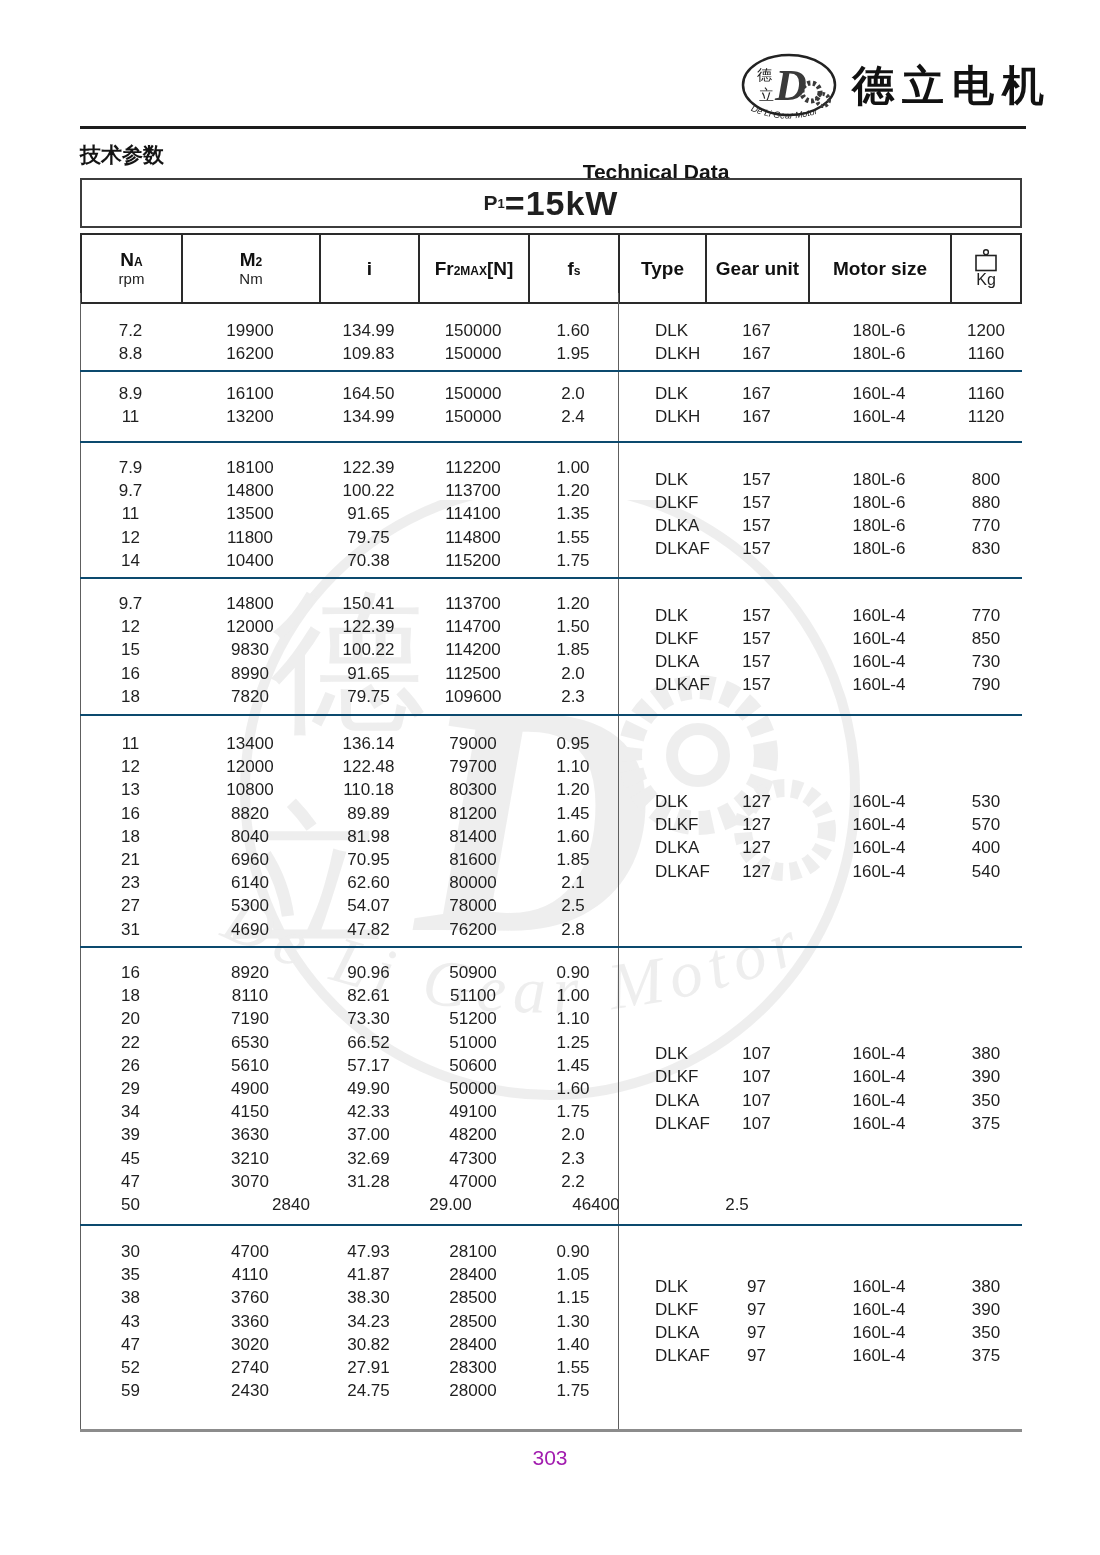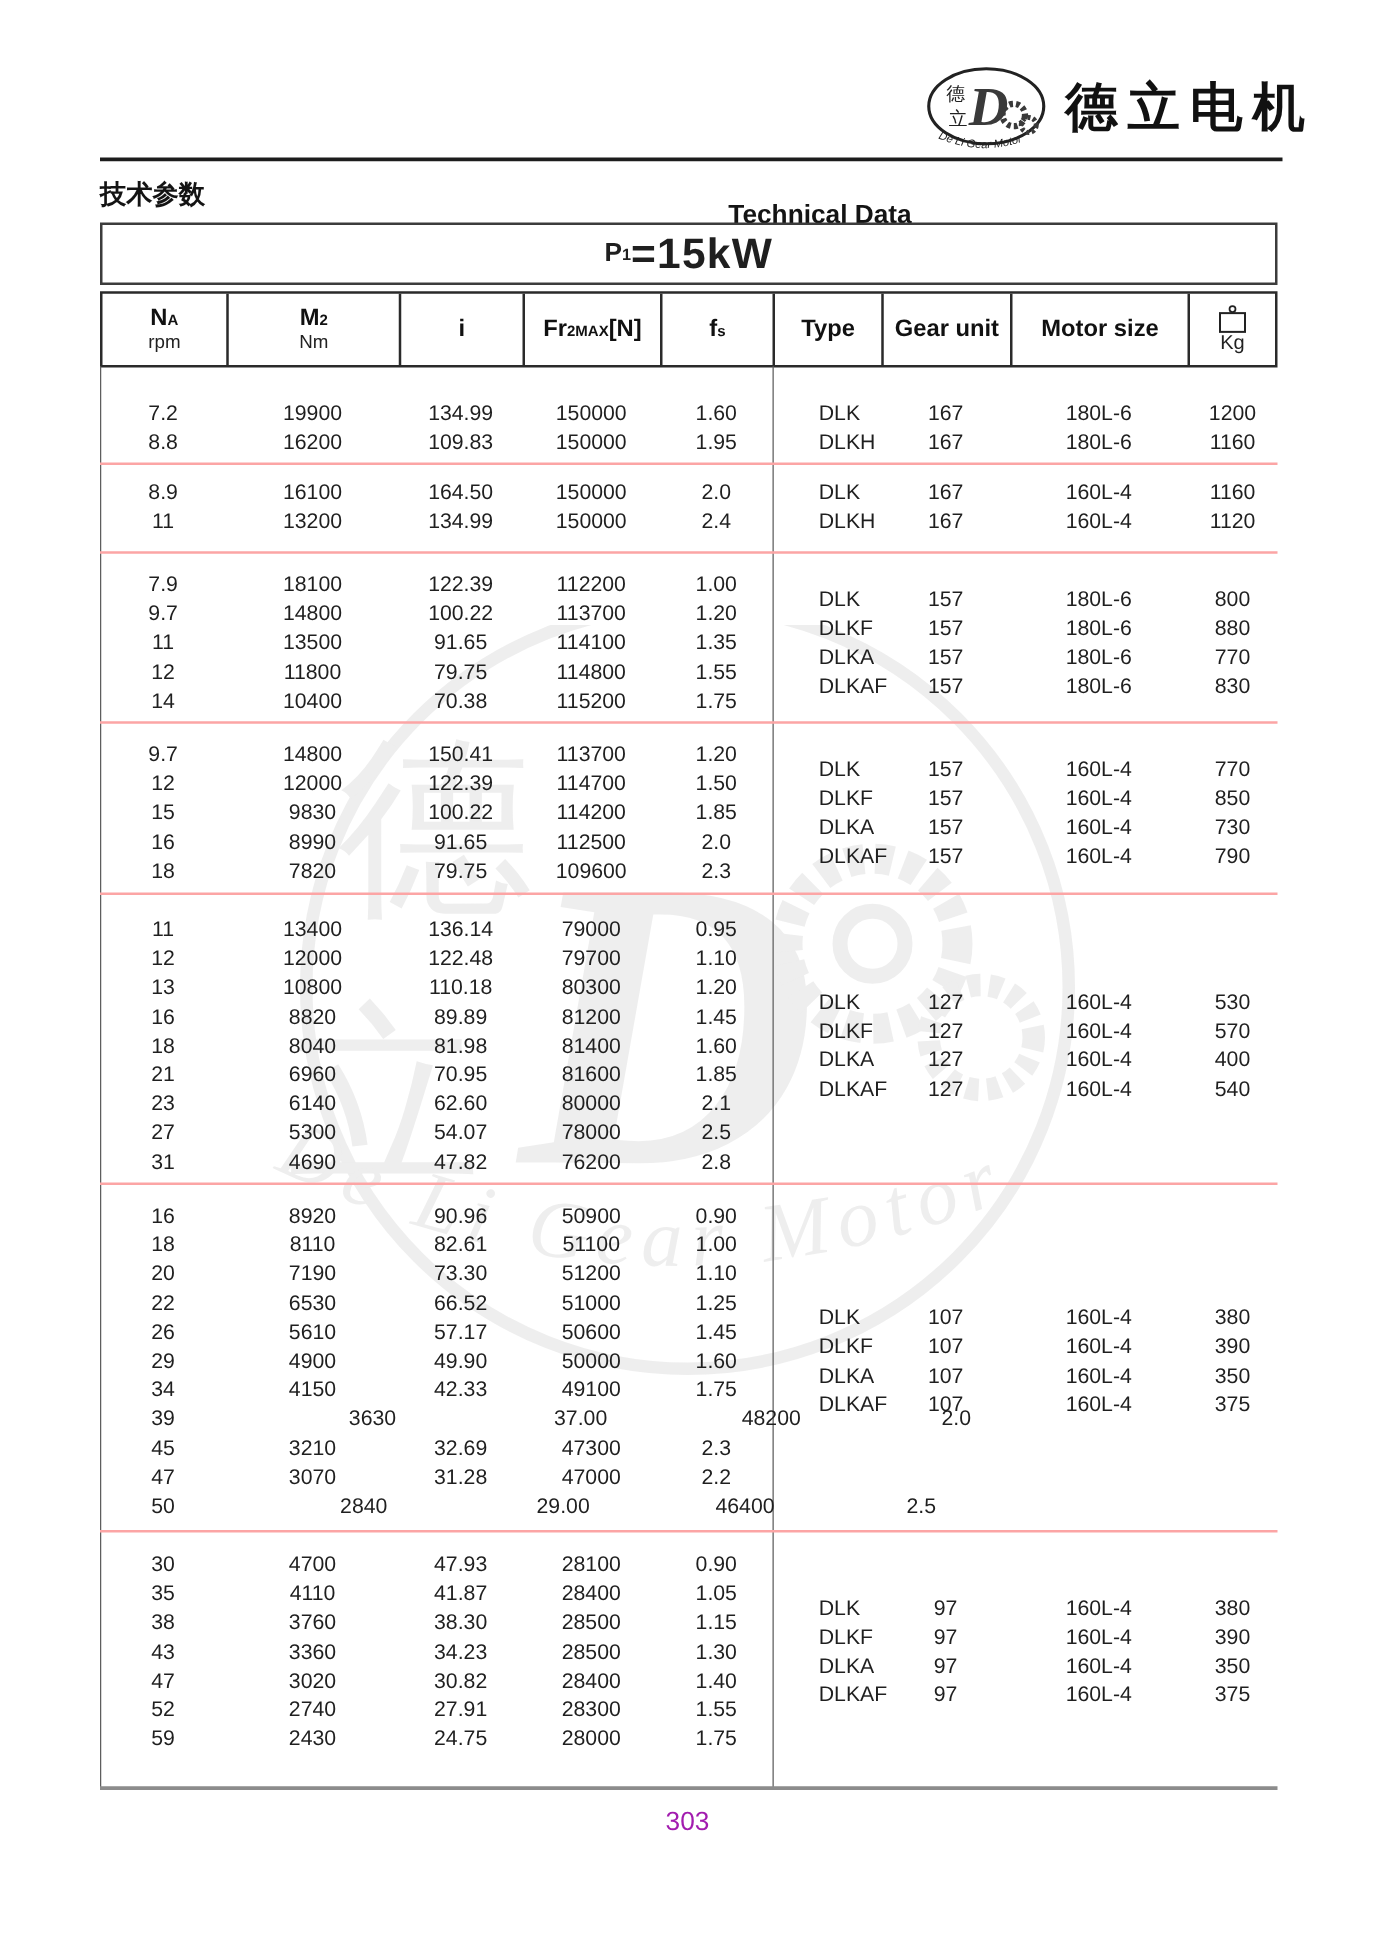--- a/index.html
+++ b/index.html
@@ -27,38 +27,38 @@
   .title-box{
     position:absolute;left:80px;top:178px;width:942px;height:50px;
     border:2px solid #3c3c3c;box-sizing:border-box;
     display:flex;align-items:center;justify-content:center;
   }
   .p-prefix{font-size:21px;font-weight:bold;}
   .p-sub{font-size:13px;font-weight:bold;}
   .p-value{font-size:34px;font-weight:bold;letter-spacing:1px;}
   
   .thead{
-    position:absolute;left:80px;top:233px;width:942px;height:61px;
+    position:absolute;left:80px;top:233px;width:942px;height:71px;
     border:2px solid #2a2a2a;box-sizing:border-box;
     display:grid;grid-template-columns:101px 138px 99px 110px 90px 87px 103px 142px auto;
   }
   .hcell{
     border-right:2px solid #2a2a2a;
     display:flex;flex-direction:column;align-items:center;justify-content:center;
     line-height:1.05;
   }
   .hcell:last-child{border-right:none;}
   .hmain{font-size:19px;font-weight:bold;color:#111;}
   .hsub{font-size:12px;font-weight:bold;}
   .hunit{font-size:15px;color:#222;margin-top:1px;}
   .kgword{font-size:16px;color:#222;margin-top:0px;}
   
   .table-left-edge{position:absolute;left:80px;top:293px;width:1px;height:1139px;background:#5e5e5e;}
   .table-divider{position:absolute;left:618px;top:293px;width:1px;height:1139px;background:#5e5e5e;}
-  .block{position:absolute;left:80px;width:942px;box-sizing:border-box;border-bottom:2px solid #fca5a5;}
+  .block{position:absolute;left:80px;width:942px;box-sizing:border-box;border-bottom:2px solid #0c4a6e;}
   .block.last{border-bottom:3px solid #8c8c8c;}
   .trow,.vrow{position:absolute;height:24px;display:grid;align-items:center;}
   .trow{left:0;width:538px;grid-template-columns:101px 138px 99px 110px 90px;}
   .vrow{left:538px;width:404px;grid-template-columns:87px 103px 142px 72px;}
   .cell{font-size:17px;color:#1f1f1f;text-align:center;white-space:nowrap;}
   .cell.type{text-align:left;padding-left:37px;}
   
   .watermark{position:absolute;left:150px;top:500px;pointer-events:none;opacity:0.14;}
   
   .page-number{position:absolute;left:0;top:1446px;width:1100px;text-align:center;
@@ -457,21 +457,21 @@
           <div class="cell">50000</div>
           <div class="cell">1.60</div>
         </div>
         <div class="trow" style="top: 152.2px;">
           <div class="cell">34</div>
           <div class="cell">4150</div>
           <div class="cell">42.33</div>
           <div class="cell">49100</div>
           <div class="cell">1.75</div>
         </div>
-        <div class="trow" style="top: 175.4px; gap: 48px;">
+        <div class="trow" style="top: 175.4px;">
           <div class="cell">39</div>
           <div class="cell">3630</div>
           <div class="cell">37.00</div>
           <div class="cell">48200</div>
           <div class="cell">2.0</div>
         </div>
         <div class="trow" style="top: 198.6px;">
           <div class="cell">45</div>
           <div class="cell">3210</div>
           <div class="cell">32.69</div>

